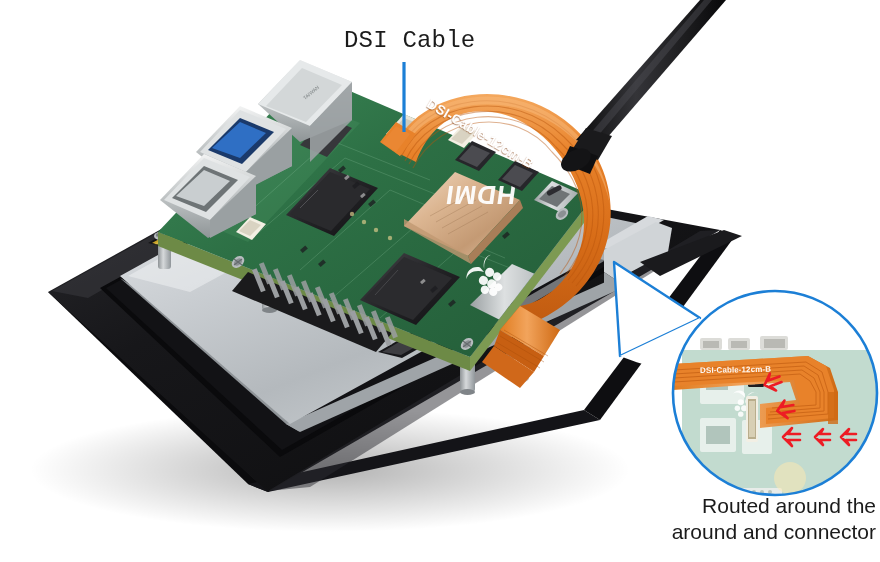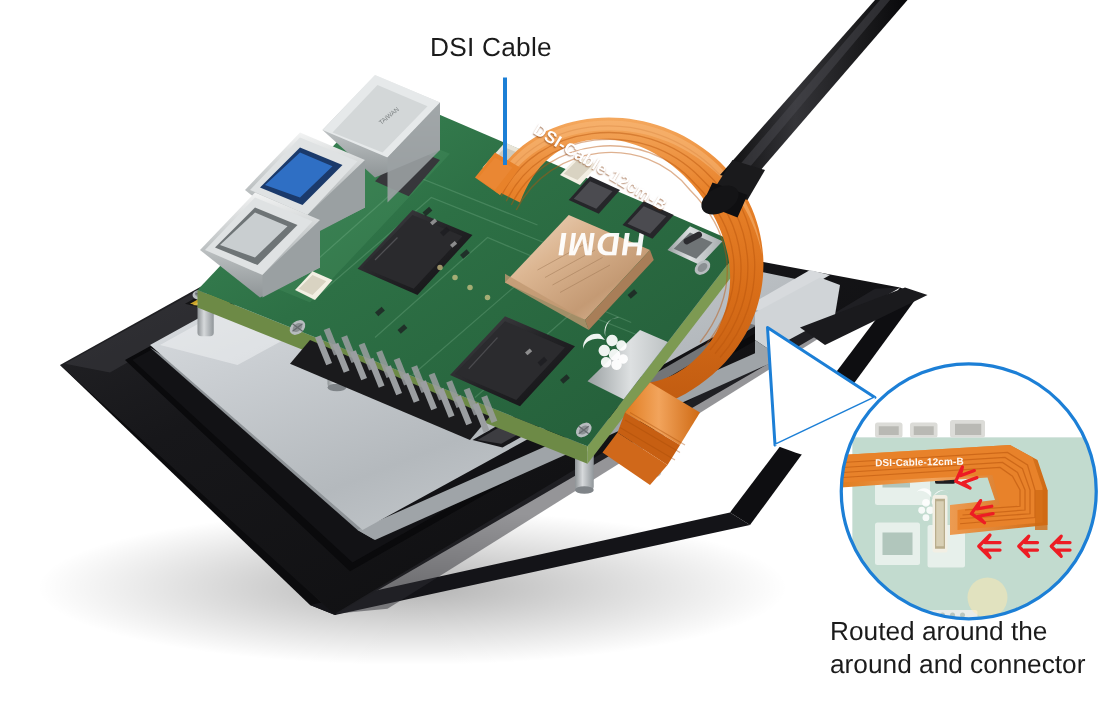--- a/index.html
+++ b/index.html
@@ -17,32 +17,32 @@
     background: #ffffff;
     overflow: hidden;
   }
   #scene { position: absolute; inset: 0; }
 
   
   .callout-title {
     position: absolute;
     left: 344px;
     top: 27px;
-    font-size: 21px;
+    font-size: 24px;
     color: #1b1b1b;
     letter-spacing: 0.2px;
     white-space: nowrap;
-    font-family: Liberation Sans, sans-serif;
+    font-family: Liberation Mono, monospace;
   }
   .caption {
     position: absolute;
     left: 664px;
     top: 493px;
     width: 212px;
-    text-align: left;
+    text-align: right;
     font-size: 21px;
     line-height: 26px;
     color: #1b1b1b;
     font-family: "Liberation Sans", sans-serif;
   }
   .caption .cap-line { display: block; white-space: nowrap; }
 
   .ribbon-label-main,
   .ribbon-label-zoom {
     position: absolute;

